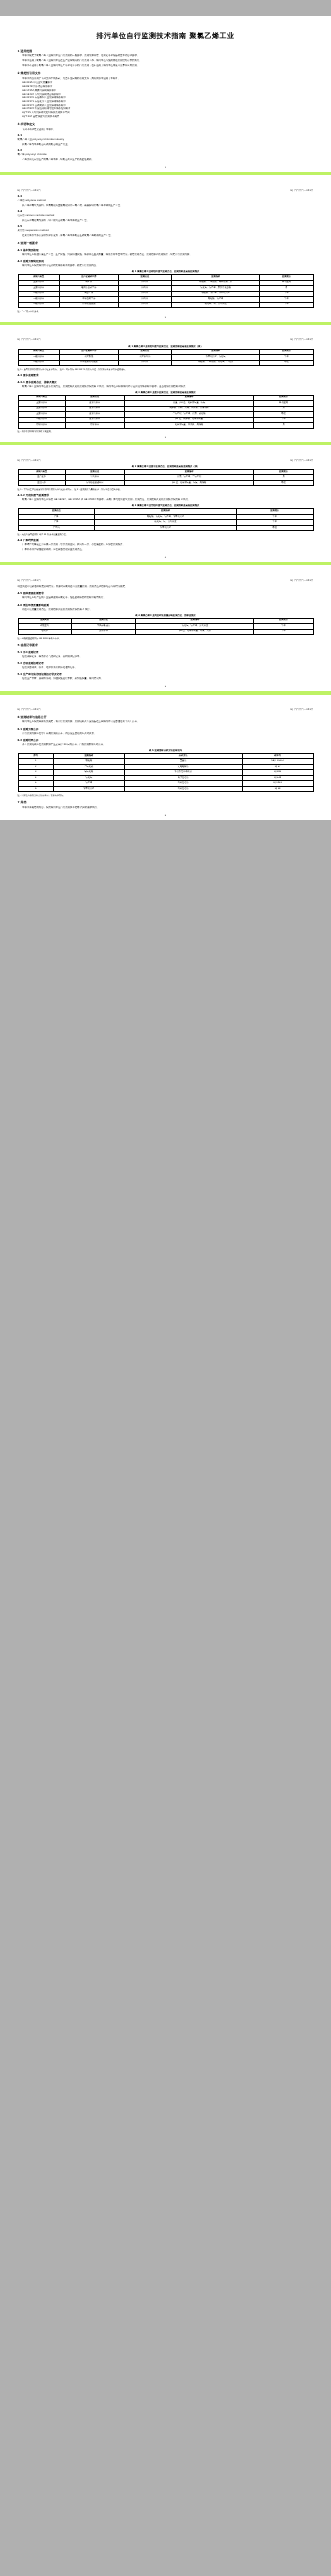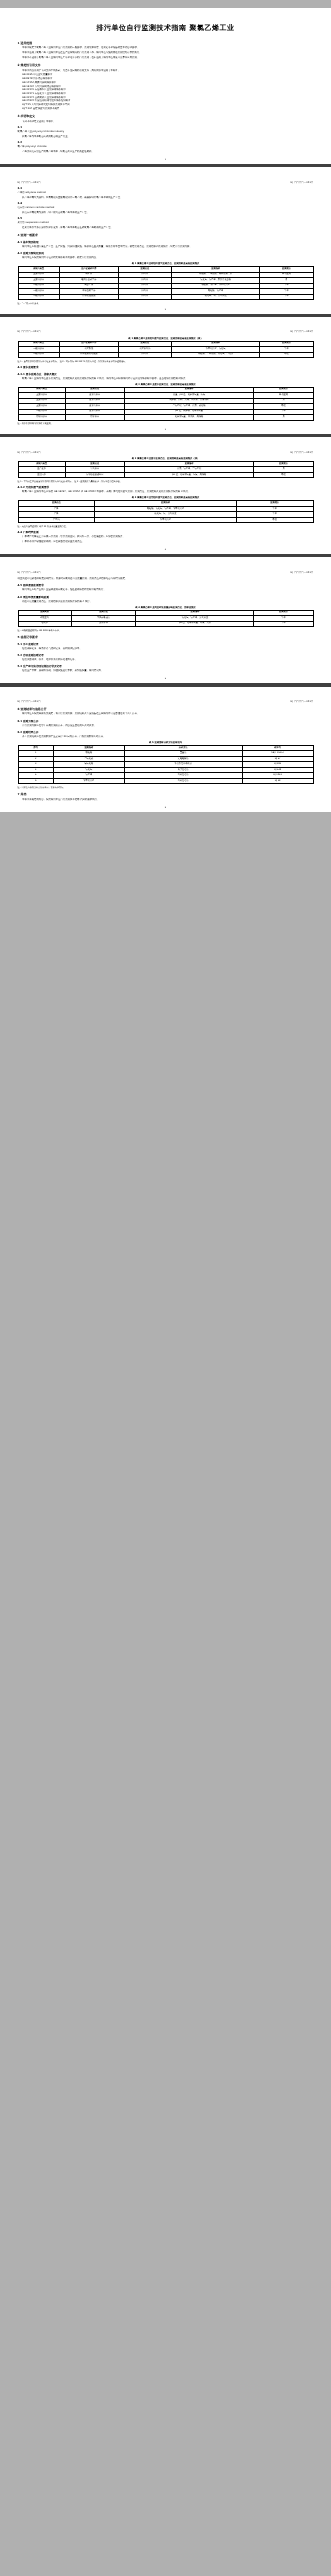--- a/index.html
+++ b/index.html
@@ -1,17 +1,17 @@
 <!DOCTYPE html>
 <html lang="zh" style="font-size:8.2px"><head>
 <meta charset="utf-8">
 <style>
   html,body{margin:0;padding:0;background:#b0b0b0;}
   body{font-family:"DejaVu Sans","Liberation Sans",sans-serif;}
-  .doc{width:331px;margin:8px auto;background:#404040;}
+  .doc{width:331px;margin:16px auto;background:#bef264;}
   .page{
     width:331px;
     background:#ffffff;
     box-sizing:border-box;
     padding:13.4px 17.5px 9.3px 17.5px;
     position:relative;
     margin-bottom:3.1px;
   }
   .pg-head{
     font-size:2.3px;

